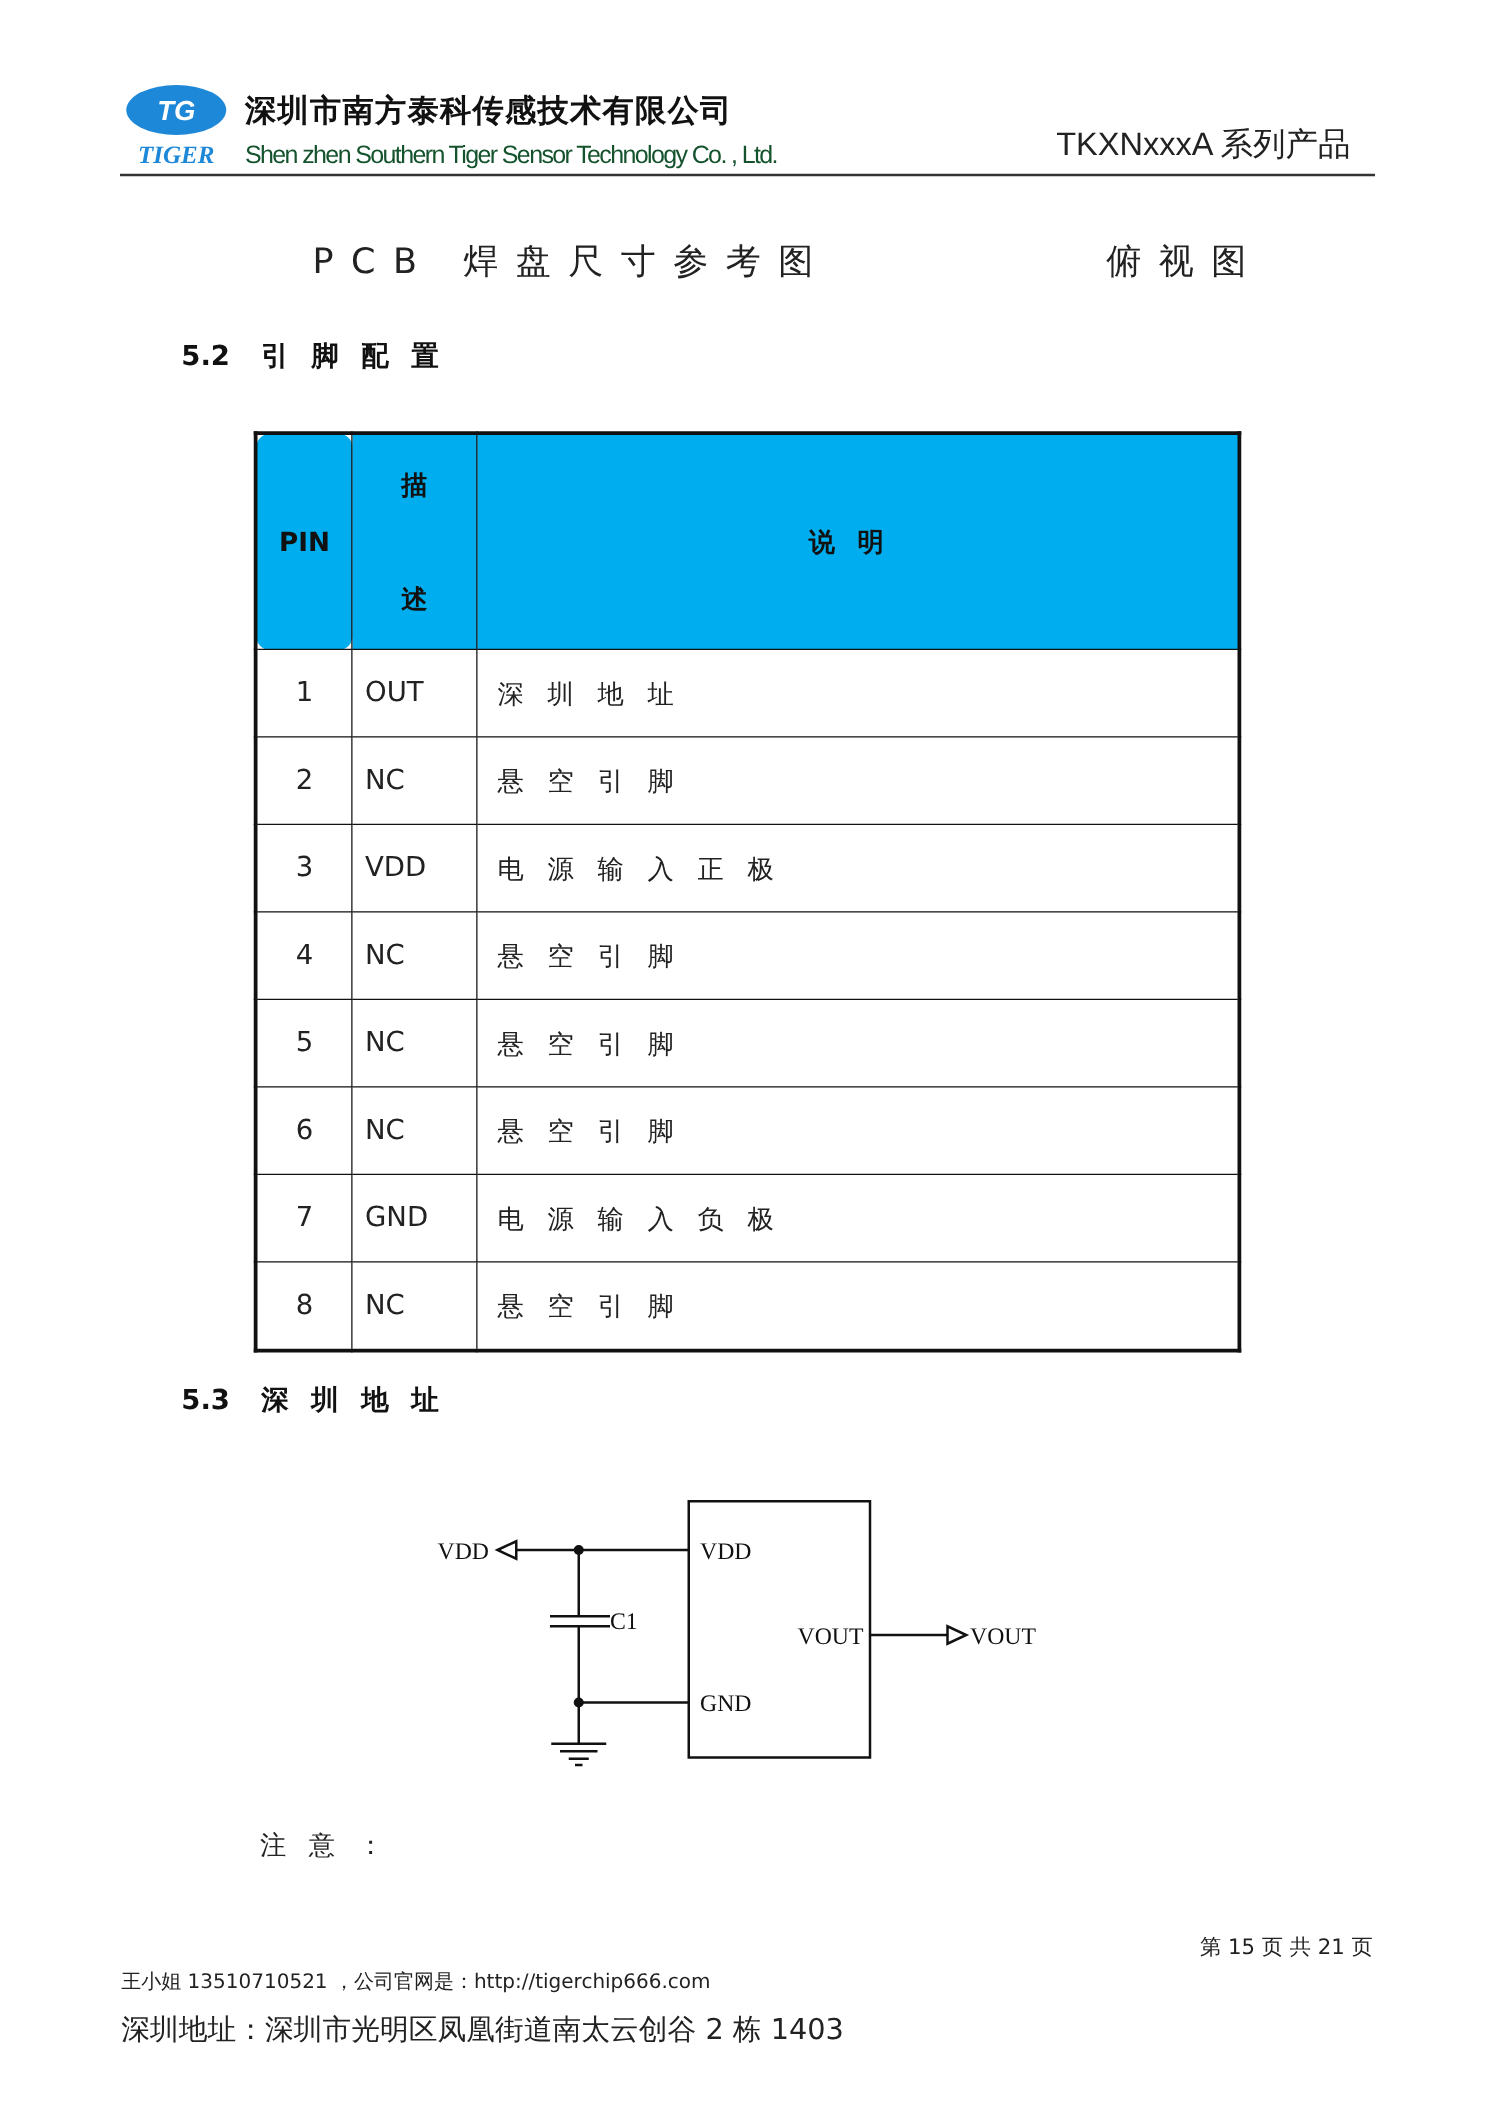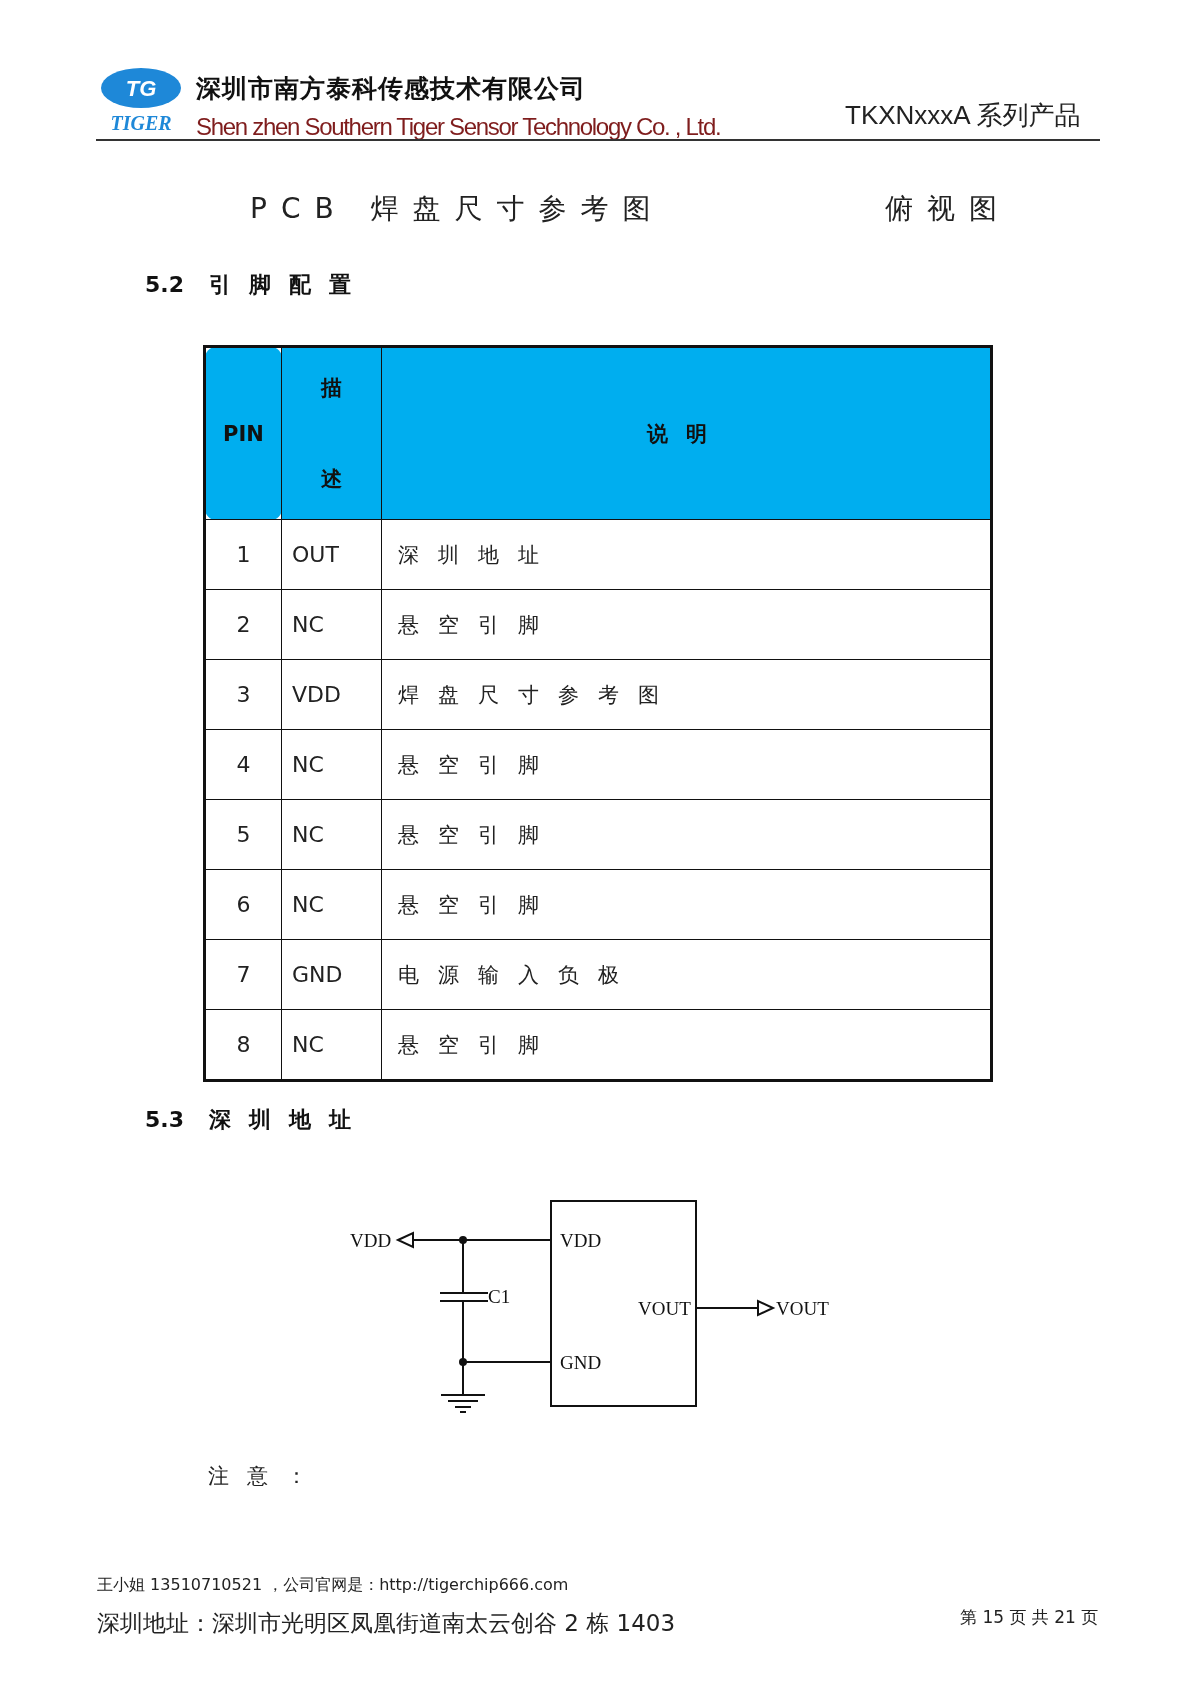--- a/index.html
+++ b/index.html
@@ -3,21 +3,21 @@
 <meta charset="utf-8">
 <style>
   html, body { margin: 0; padding: 0; background: #ffffff; }
   body { width: 1190px; height: 1683px; position: relative; overflow: hidden;
          font-family: "DejaVu Sans", "Liberation Sans", sans-serif; color: #1a1a1a; }
   .abs { position: absolute; }
 
   
   .logo { left: 98px; top: 66px; width: 90px; height: 72px; }
   .company-cn { left: 196px; top: 72px; font-size: 25px; font-weight: bold; letter-spacing: 1px; color: #111; white-space: nowrap; }
-  .company-en { left: 196px; top: 113px; font-family: "Liberation Sans", sans-serif; font-size: 24px; letter-spacing: -1.3px; color: #7f1d1d; white-space: nowrap; text-align: right; }
+  .company-en { left: 196px; top: 113px; font-family: "Liberation Sans", sans-serif; font-size: 20px; letter-spacing: -1.3px; color: #14532d; white-space: nowrap; text-align: right; }
   .series { left: 845px; top: 98px; font-family: Liberation Sans, sans-serif; font-size: 26px; color: #222; white-space: nowrap; }
   .header-rule { left: 96px; top: 139px; width: 1004px; height: 2px; background: #333; }
 
   .caption { top: 190px; font-size: 28px; color: #222; letter-spacing: 14px; white-space: nowrap; }
   .caption-left { left: 250px; }
   .caption-right { left: 885px; }
 
   .section-title { font-size: 22px; font-weight: bold; color: #111; white-space: nowrap; }
   .section-title .num { display: inline-block; width: 64px; }
   .section-title .txt { letter-spacing: 18px; font-family: Liberation Mono, monospace; }
@@ -42,21 +42,21 @@
 
   
   .circuit { left: 338px; top: 1190px; width: 520px; height: 225px; }
   .circuit text { font-family: "Liberation Serif", serif; font-size: 19px; fill: #111; }
 
   .note { left: 208px; top: 1462px; font-size: 21px; color: #222; letter-spacing: 18px; white-space: nowrap; }
 
   
   .footer-line1 { left: 97px; top: 1575px; font-size: 16px; color: #222; white-space: nowrap; }
   .footer-line2 { left: 97px; top: 1608px; font-size: 23px; color: #222; white-space: nowrap; }
-  .page-num { left: 960px; top: 1606px; font-size: 17px; color: #222; white-space: nowrap; }
+  .page-num { left: 960px; top: 1546px; font-size: 17px; color: #222; white-space: nowrap; }
 </style>
 </head>
 <body>
 
 <div class="abs logo">
   <svg width="90" height="72" viewBox="0 0 90 72">
     <ellipse cx="43" cy="22" rx="40" ry="20" fill="#1e88d8"></ellipse>
     <text x="43" y="30" text-anchor="middle" font-family="Liberation Sans, sans-serif" font-size="22" font-weight="bold" font-style="italic" fill="#ffffff">TG</text>
     <text x="43" y="64" text-anchor="middle" font-family="Liberation Serif, serif" font-size="20" font-weight="bold" font-style="italic" fill="#1e88d8">TIGER</text>
   </svg>
@@ -91,21 +91,21 @@
         <td class="expl">深圳地址</td>
       </tr>
       <tr>
         <td class="num">2</td>
         <td class="name">NC</td>
         <td class="expl">悬空引脚</td>
       </tr>
       <tr>
         <td class="num">3</td>
         <td class="name">VDD</td>
-        <td class="expl">焊盘尺寸参考图</td>
+        <td class="expl">电源输入正极</td>
       </tr>
       <tr>
         <td class="num">4</td>
         <td class="name">NC</td>
         <td class="expl">悬空引脚</td>
       </tr>
       <tr>
         <td class="num">5</td>
         <td class="name">NC</td>
         <td class="expl">悬空引脚</td>

